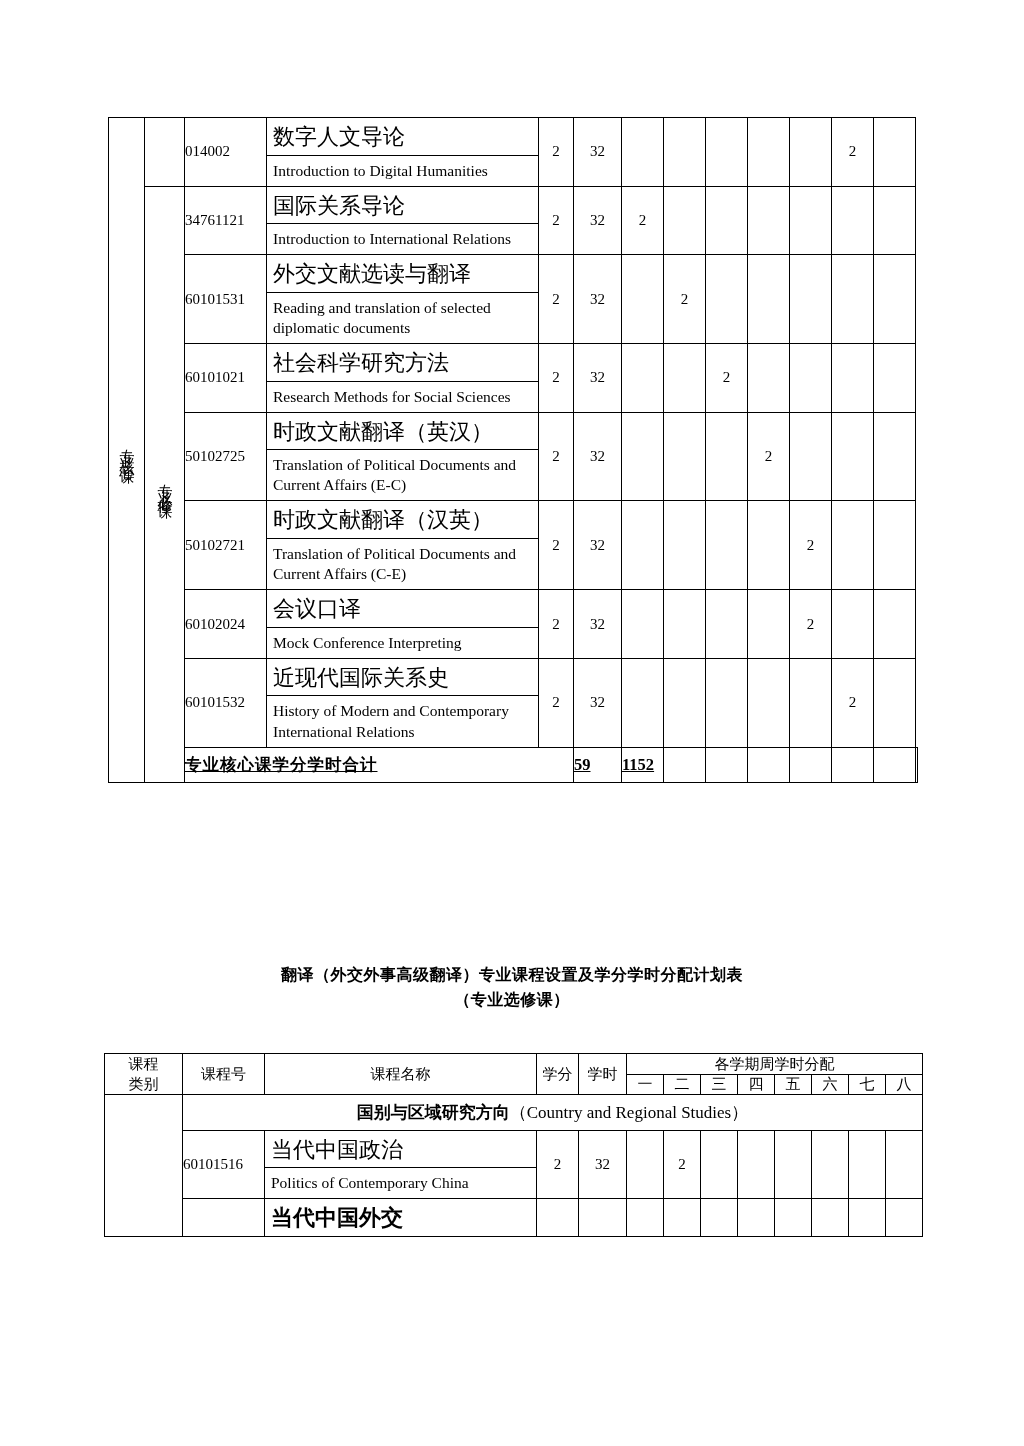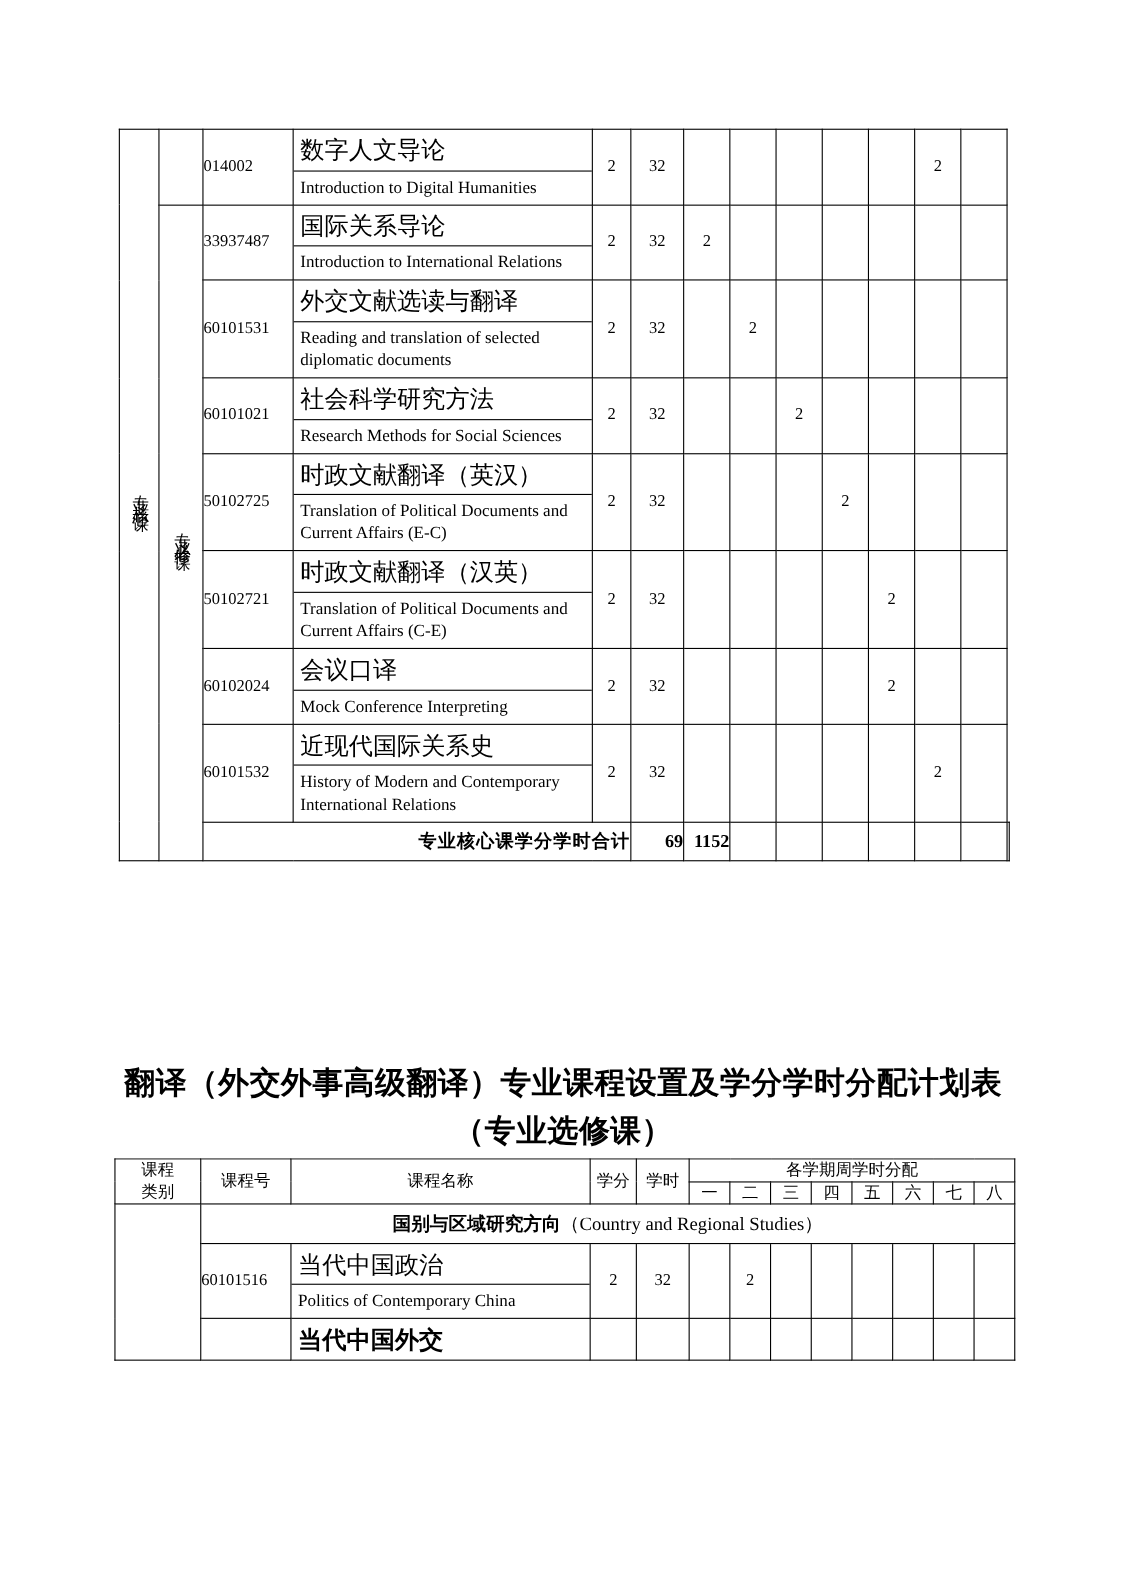--- a/index.html
+++ b/index.html
@@ -78,39 +78,40 @@
     line-height: 1.3;
   }
   .name-cn.nob { border-bottom: none; font-weight: bold; }
 
   .num {
     text-align: center;
     font-size: 15.5px;
   }
 
   .sumrow td {
-    text-align: right;
+    text-align: left;
     font-weight: bold;
     font-size: 16.5px;
     padding: 6px 0;
+    text-decoration: underline;
   }
   .sumrow .sumlabel {
     letter-spacing: 1px;
   }
 
   
   .mid-title {
     position: absolute;
     left: 0;
     top: 963px;
     width: 1024px;
     text-align: center;
     font-family: "Liberation Sans", sans-serif;
     font-weight: bold;
-    font-size: 28px;
+    font-size: 16px;
     line-height: 1.55;
     letter-spacing: 0.5px;
   }
 
   
   #table2 {
     position: absolute;
     left: 104px;
     top: 1053px;
     width: 818px;
@@ -185,21 +186,21 @@
       <td class="num"></td>
       <td class="num"></td>
       <td class="num"></td>
       <td class="num"></td>
       <td class="num">2</td>
       <td class="num"></td>
     </tr>
 
     <tr>
       <td rowspan="8" class="vcat">专业必修课</td>
-      <td class="code">33937487</td>
+      <td class="code">34761121</td>
       <td class="namecell">
         <div class="name-cn">国际关系导论</div>
         <div class="name-en">Introduction to International Relations</div>
       </td>
       <td class="num">2</td>
       <td class="num">32</td>
       <td class="num">2</td>
       <td class="num"></td>
       <td class="num"></td>
       <td class="num"></td>
@@ -305,21 +306,21 @@
       <td class="num"></td>
       <td class="num"></td>
       <td class="num"></td>
       <td class="num"></td>
       <td class="num">2</td>
       <td class="num"></td>
     </tr>
 
     <tr class="sumrow">
       <td colspan="3" class="sumlabel">专业核心课学分学时合计</td>
-      <td>69</td>
+      <td>59</td>
       <td>1152</td>
       <td></td>
       <td></td>
       <td></td>
       <td></td>
       <td></td>
       <td></td>
       <td></td>
     </tr>
   </tbody>

